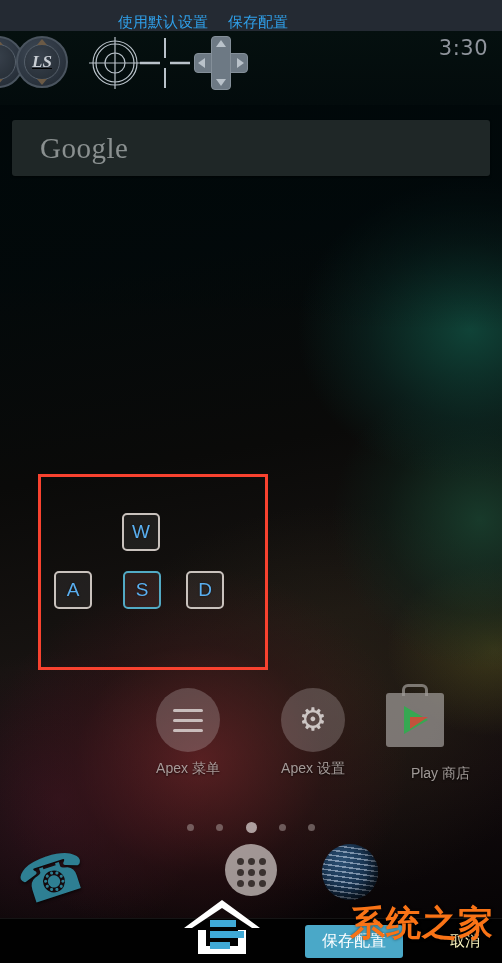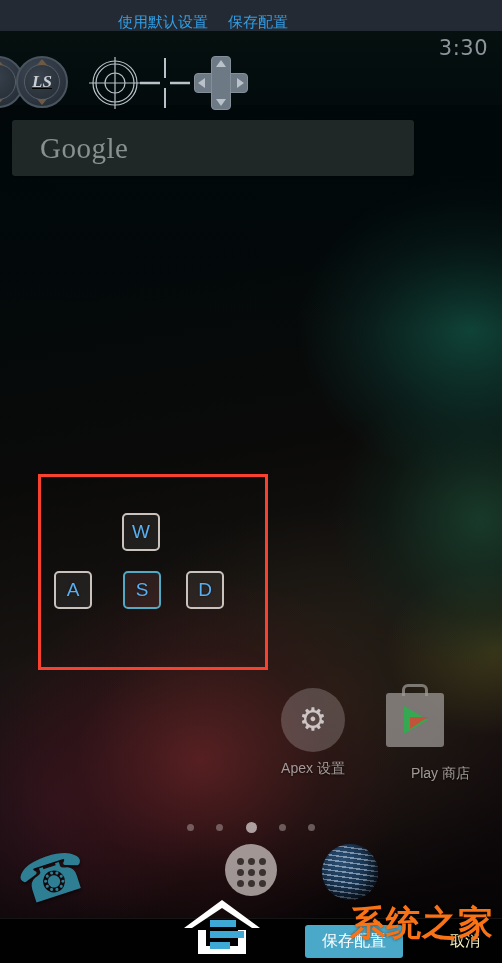--- a/index.html
+++ b/index.html
@@ -45,21 +45,21 @@
     background: #242a33;
   }
   #toolbar {
     position: absolute;
     left: 0; top: 31px;
     width: 502px; height: 74px;
     background: linear-gradient(180deg, #05100f 0%, #030b0c 100%);
   }
   .tool-icon {
     position: absolute;
-    top: 56px;
+    top: 36px;
     text-decoration: underline;
   }
   #clock {
     position: absolute;
     right: 14px;
     top: 36px;
     color: #8f949c;
     font-size: 21px;
     letter-spacing: 0.5px;
     font-family: "DejaVu Sans", sans-serif;
@@ -116,21 +116,21 @@
   .dp-arrow { position: absolute; width: 0; height: 0; }
   .dp-up    { left: 22px; top: 4px;  border-left: 5px solid transparent; border-right: 5px solid transparent; border-bottom: 7px solid #b9c2ca; }
   .dp-down  { left: 22px; bottom: 4px; border-left: 5px solid transparent; border-right: 5px solid transparent; border-top: 7px solid #b9c2ca; }
   .dp-left  { top: 22px; left: 4px;  border-top: 5px solid transparent; border-bottom: 5px solid transparent; border-right: 7px solid #b9c2ca; }
   .dp-right { top: 22px; right: 4px; border-top: 5px solid transparent; border-bottom: 5px solid transparent; border-left: 7px solid #b9c2ca; }
 
   
   #search-widget {
     position: absolute;
     left: 12px; top: 120px;
-    width: 402px; height: 56px;
+    width: 478px; height: 56px;
     background: rgba(38,46,46,0.82);
     border-radius: 3px;
     box-shadow: 0 1px 2px rgba(0,0,0,0.5);
   }
   #google-word {
     position: absolute;
     left: 28px; top: 12px;
     font-family: "Liberation Serif", "DejaVu Serif", serif;
     font-size: 29px;
     color: #8a9090;
@@ -416,20 +416,28 @@
   <div class="keycap" style="left:54px; top:571px;">
     <span>A</span>
   </div>
   <div class="keycap selected" style="left:123px; top:571px;">
     <span>S</span>
   </div>
   <div class="keycap" style="left:186px; top:571px;">
     <span>D</span>
   </div>
 
+  <div class="app" style="left:133px; top:688px;">
+    <div class="app-icon-circle">
+      <div class="hamburger-line" style="top:21px;"></div>
+      <div class="hamburger-line" style="top:31px;"></div>
+      <div class="hamburger-line" style="top:41px;"></div>
+    </div>
+    <div class="app-label">Apex 菜单</div>
+  </div>
 
   <div class="app" style="left:258px; top:688px;">
     <div class="app-icon-circle">
       <div class="gear">⚙</div>
     </div>
     <div class="app-label">Apex 设置</div>
   </div>
 
   <div class="app" style="left:360px; top:688px;text-align:right;">
     <div style="height:64px;">

